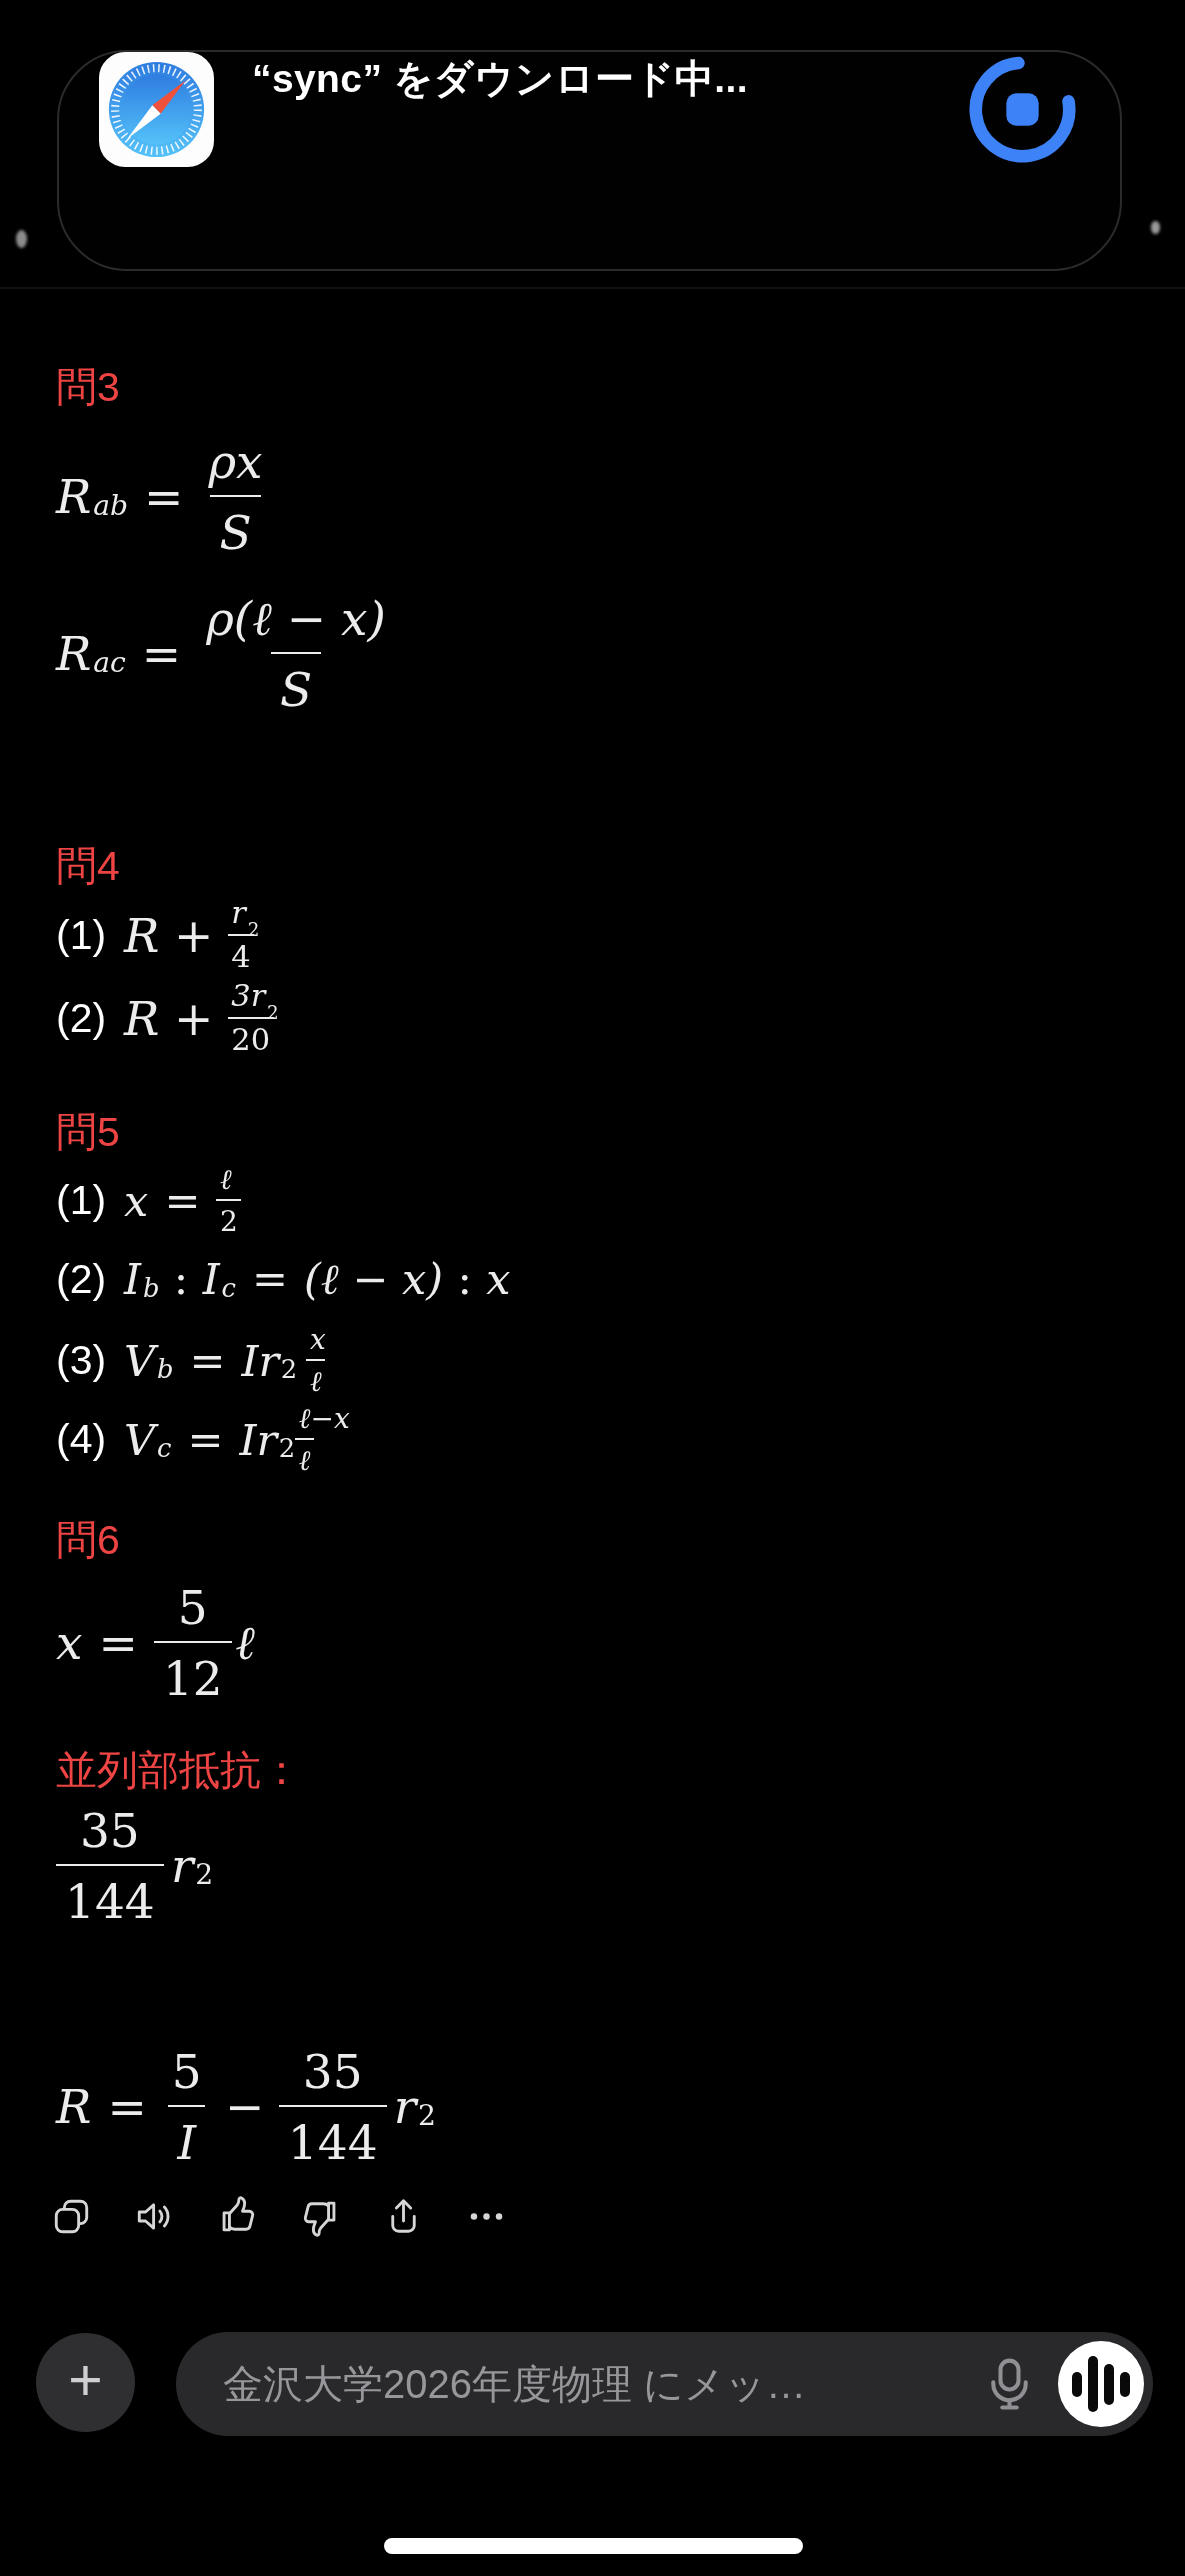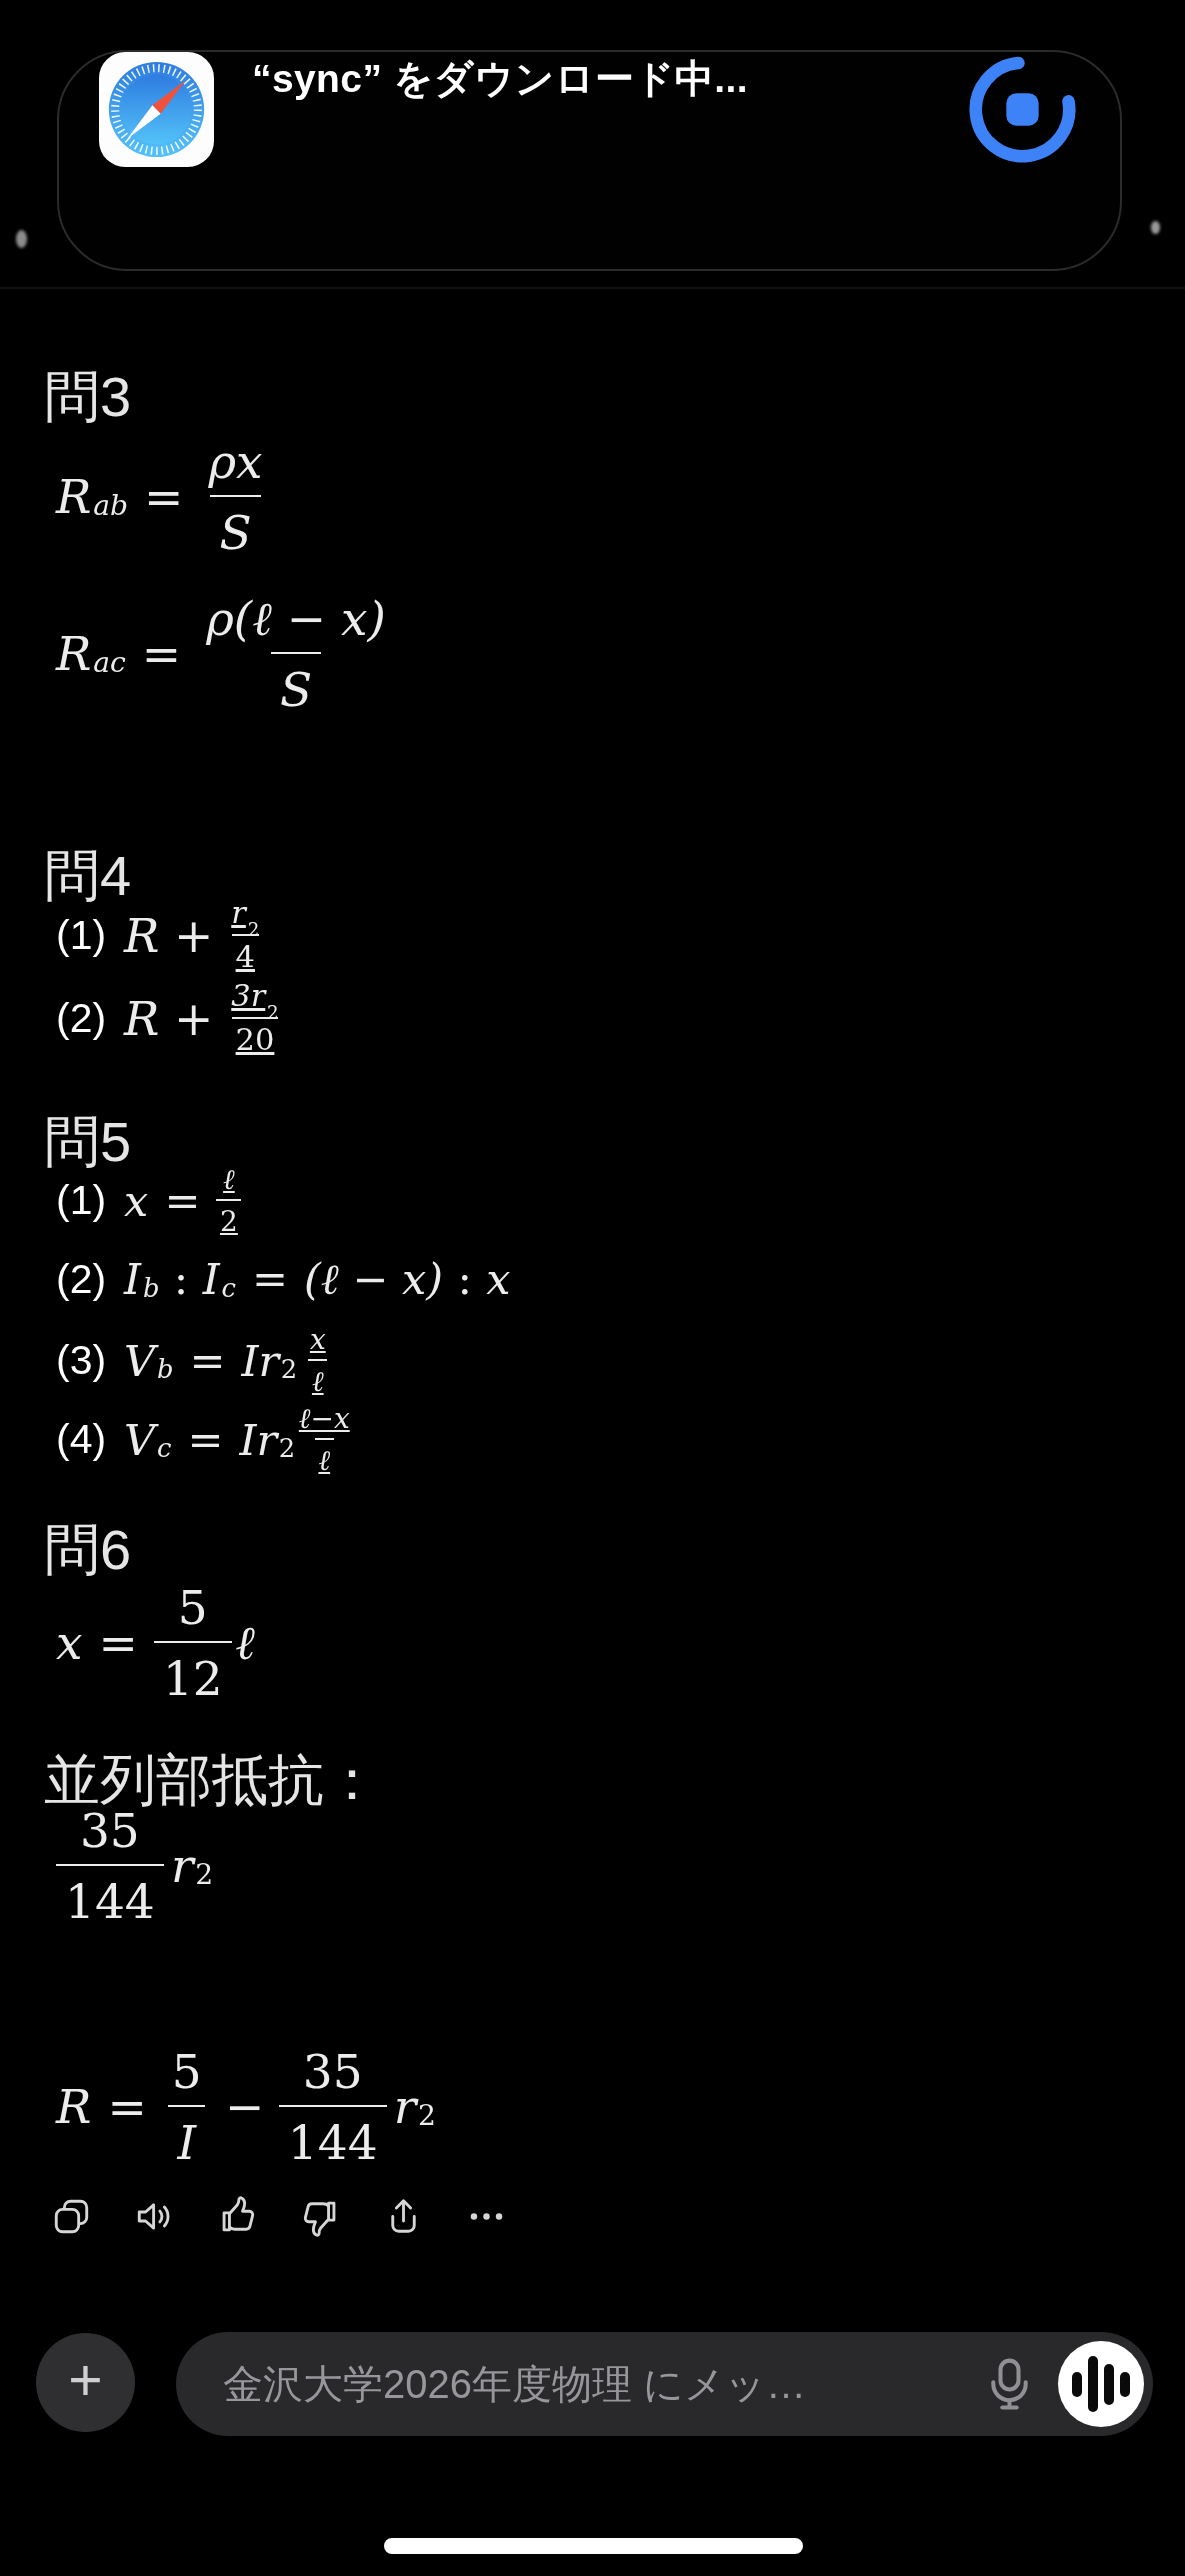--- a/index.html
+++ b/index.html
@@ -13,36 +13,36 @@
   .safari{width:115px;height:115px;flex:0 0 auto;}
   .banner-title{margin-left:38px;font-size:39px;font-weight:700;color:#fff;letter-spacing:0.4px;
                 flex:1 1 auto;white-space:nowrap;overflow:hidden;}
   .ring-wrap{width:115px;height:115px;flex:0 0 auto;position:relative;}
   .divider-line{position:absolute;left:0;top:287px;width:1186px;height:1.8px;background:#121214;}
   .speck{position:absolute;background:#fff;border-radius:50%;filter:blur(1.8px);}
   .speck.l{left:16px;top:230px;width:10.8px;height:18px;opacity:.55;}
   .speck.r{left:1151px;top:221px;width:9px;height:12.6px;opacity:.6;}
 
   
-  .hd{position:absolute;left:44px;font-size:56px;font-weight:500;color:#e5e5e5;line-height:1.2;}
+  .hd{position:absolute;left:56px;font-size:41px;font-weight:500;color:#ef4444;line-height:1.2;}
   .math{font-family:"DejaVu Serif", serif;font-style:italic;color:#ececec;}
   .rm{font-style:normal;}
   .mline{position:absolute;left:56px;display:flex;align-items:center;}
   .lbl{font-family:"Liberation Sans", sans-serif;font-style:normal;font-size:41px;color:#fff;
        margin-right:18px;flex:0 0 auto;}
   .rel{margin:0 16px;}
   .op{margin:0 14.4px;}
   sub.ms{font-size:.6em;font-style:italic;position:relative;top:.33em;line-height:0;margin-left:1.8px;}
   sub.ms.rm{font-style:normal;}
 
   .dfrac{display:inline-flex;flex-direction:column;align-items:center;vertical-align:middle;line-height:1;}
   .dfrac .fn{padding:0 9px 10px;text-align:center;}
   .dfrac .fd{border-top:2.7px solid #ececec;padding:11.7px 9px 0;}
 
-  .ifrac{display:inline-flex;flex-direction:column;align-items:center;vertical-align:middle;line-height:1;text-decoration:underline;}
+  .ifrac{display:inline-flex;flex-direction:column;align-items:flex-start;vertical-align:middle;line-height:1;}
   .ifrac .fn{padding:0 3.6px 5.4px;}
   .ifrac .fd{border-top:2.2px solid #ececec;padding:6.3px 3.6px 0;}
 
   .m52{font-size:47px;}
   .m48{font-size:43px;}
   .if34{font-size:30.5px;}
   .if30{font-size:28px;}
 
   
   .actions{position:absolute;left:50px;top:2195px;display:flex;gap:40px;align-items:center;}

